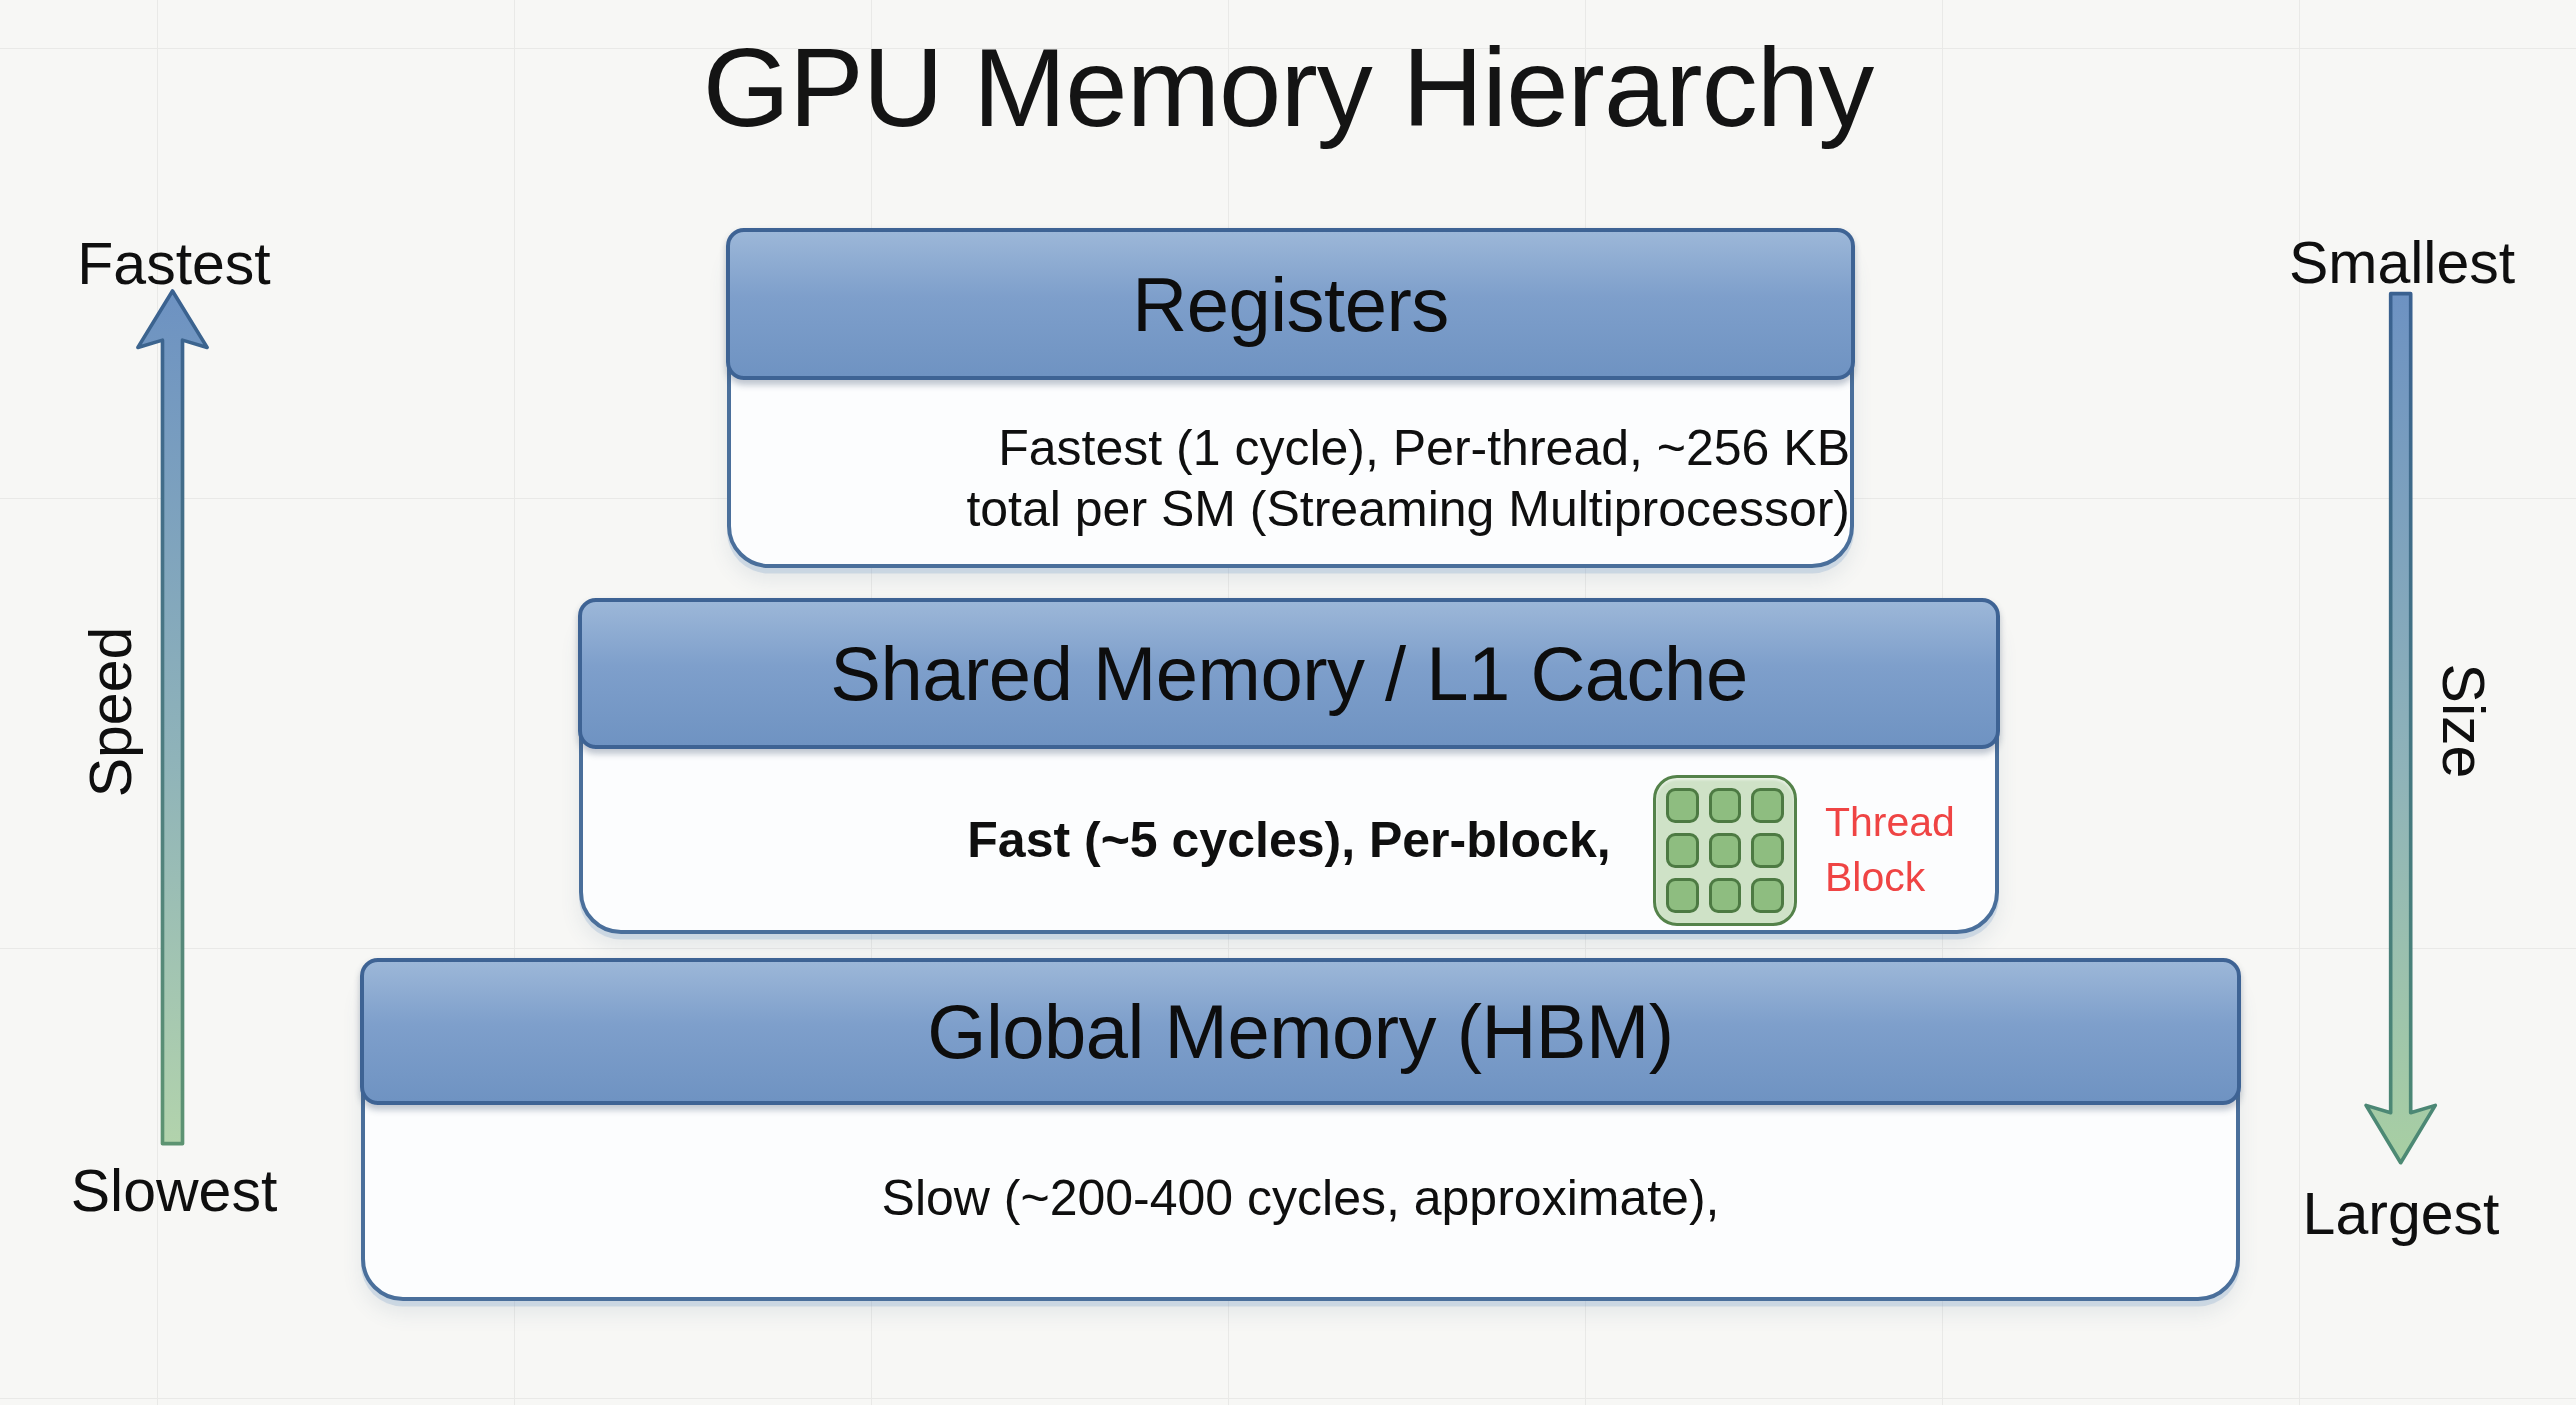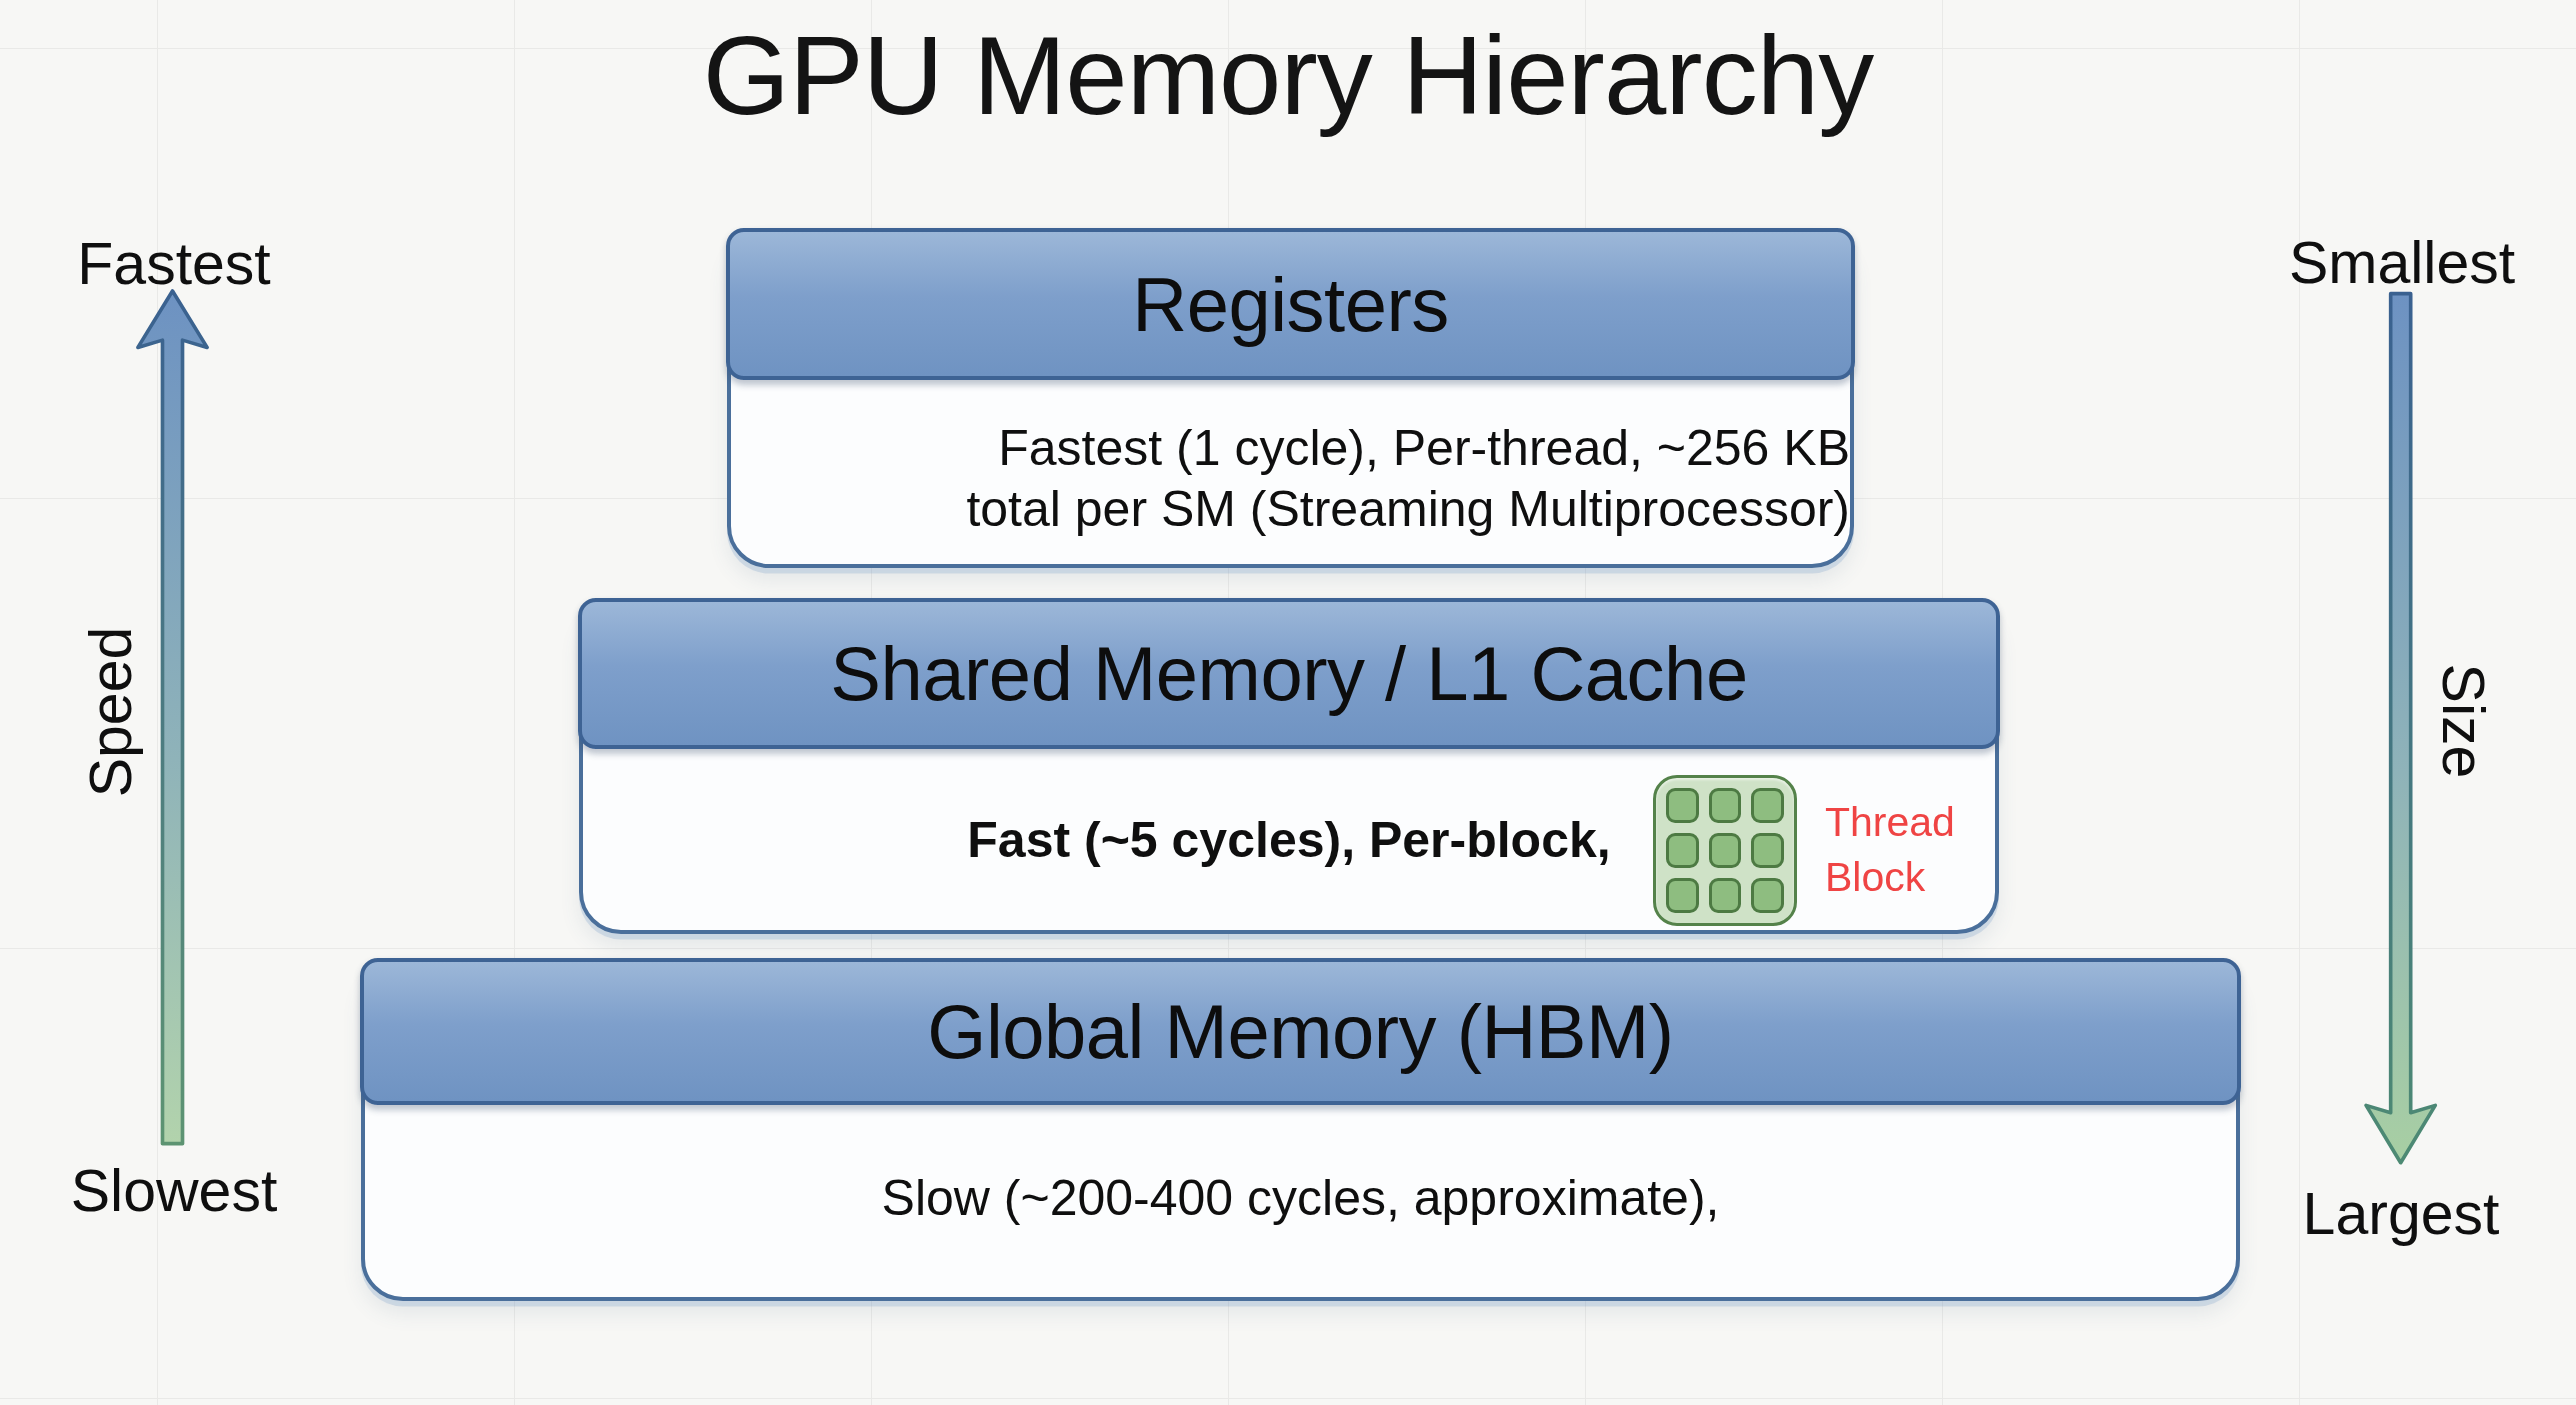--- a/index.html
+++ b/index.html
@@ -12,21 +12,21 @@
     position:relative;width:2576px;height:1405px;
     background-color:#f7f7f5;
     background-image:
       linear-gradient(to right, #e9e9e7 0.9px, transparent 0.9px),
       linear-gradient(to bottom, #e9e9e7 0.9px, transparent 0.9px);
     background-size:357px 450px;
     background-position:157px 48px;
   }
   .page-title{
     position:absolute;left:0;right:0;top:7.3px;
-    margin:4px;text-align:center;
+    margin:16px;text-align:center;
     font-size:112px;font-weight:400;letter-spacing:-0.9px;color:#141414;
   }
   
   .tier{
     position:absolute;
     background:#fcfdfe;
     border:4.6px solid #4a6f9b;
     border-radius:42px;
     box-shadow:0 5.5px 0 rgba(130,165,205,.28), 0 12.8px 20px rgba(70,95,130,.10);
   }

